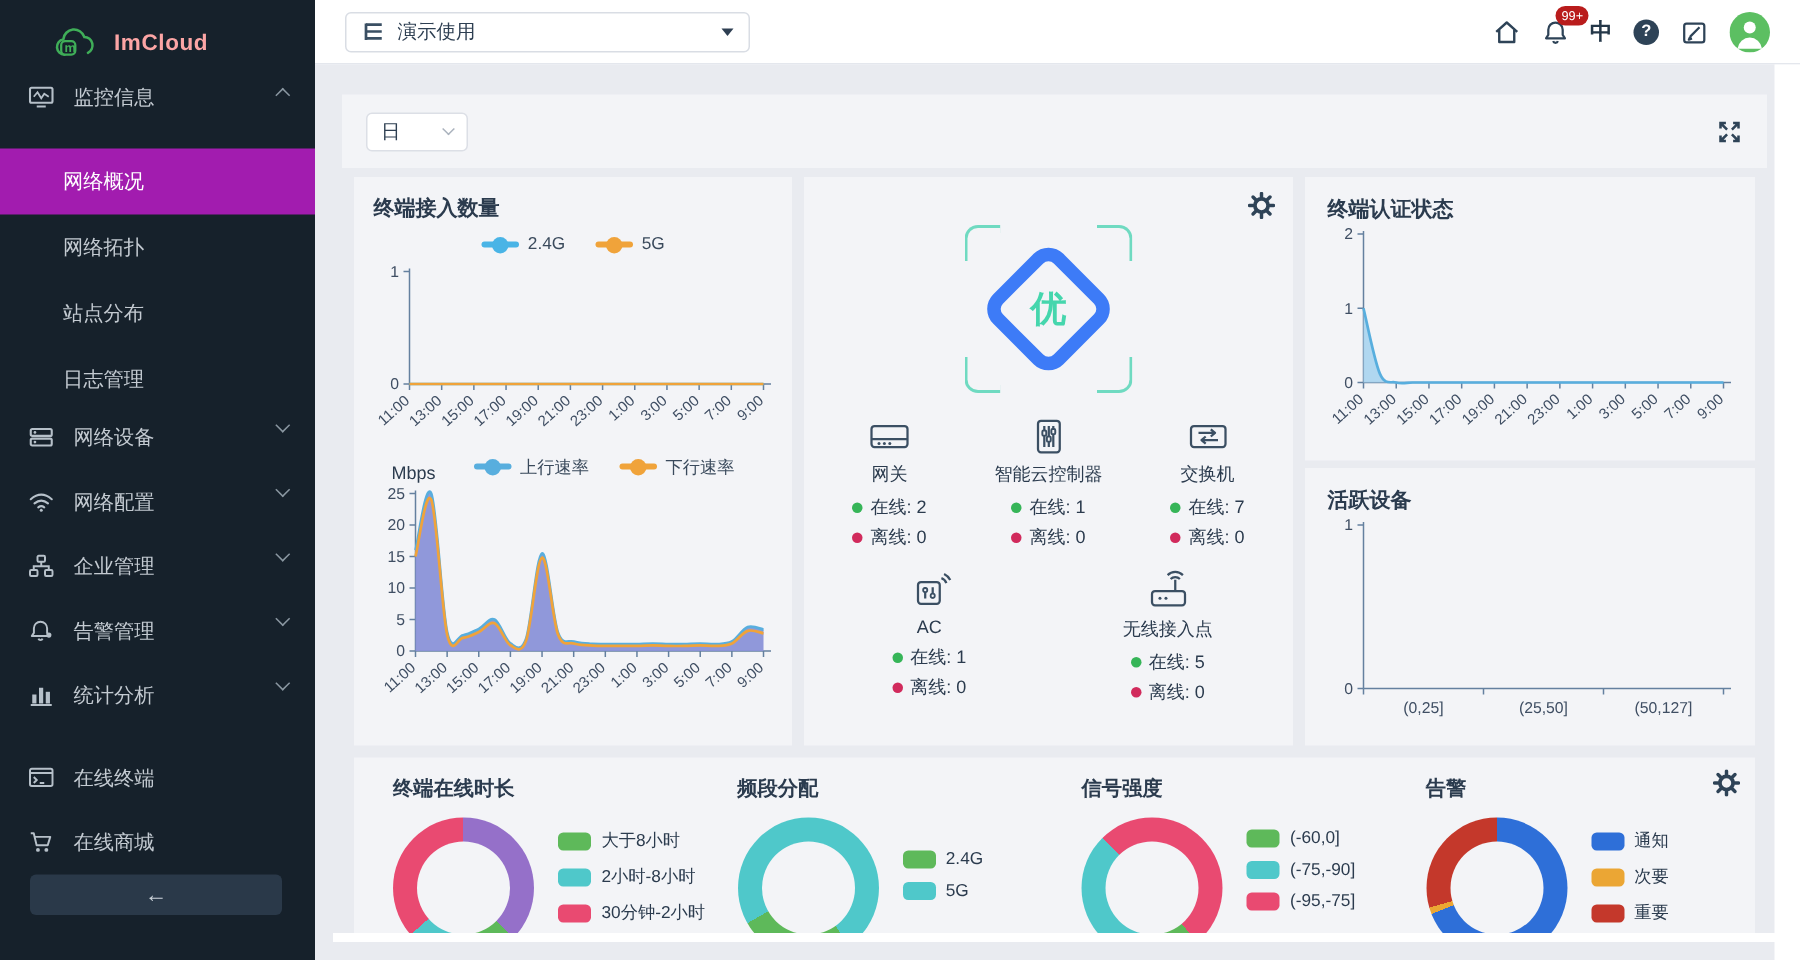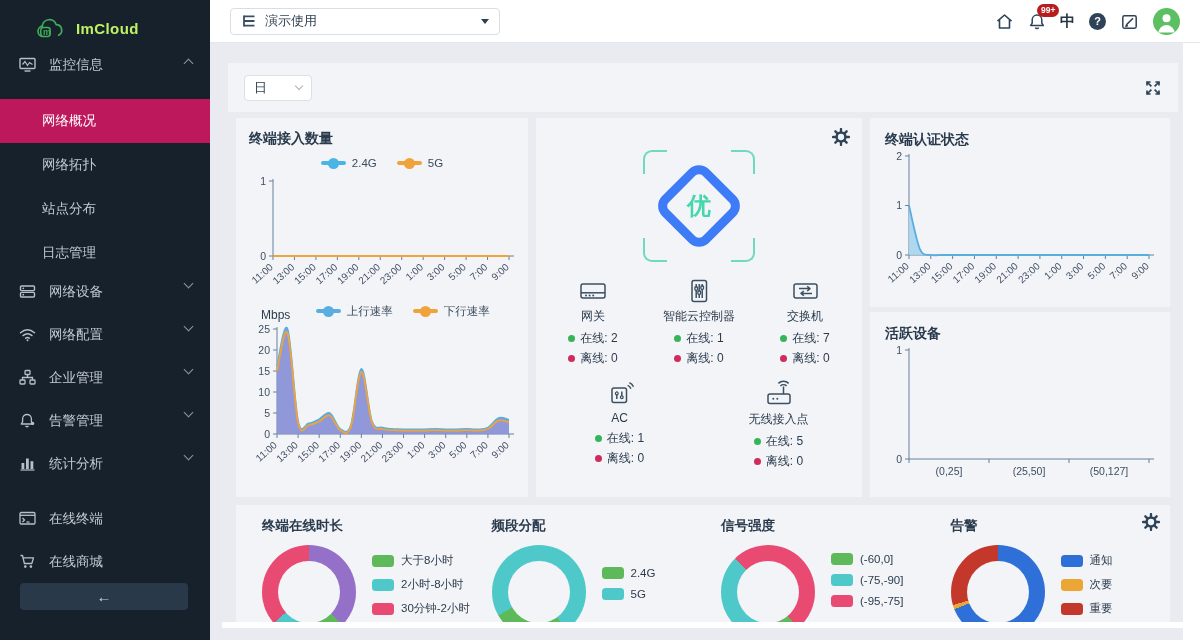--- a/index.html
+++ b/index.html
@@ -2,39 +2,39 @@
 <html><head>
 <meta charset="utf-8">
 <style>
 *{margin:0;padding:0;box-sizing:border-box}
 html,body{width:1200px;height:640px;overflow:hidden}
 body{font-family:"Liberation Sans","DejaVu Sans",sans-serif;background:#e9ebf0;color:#2b3b4e}
 .app{display:flex;width:1200px;height:640px}
 
 .sidebar{width:210px;flex-shrink:0;background:#16212b;position:relative}
 .logo{height:56px;display:flex;align-items:center;padding-left:32px;gap:8px}
-.logo-text{color:#bef264;font-size:15px;font-weight:bold;letter-spacing:.4px}
+.logo-text{color:#fca5a5;font-size:15px;font-weight:bold;letter-spacing:.4px}
 .nav-item{height:43px;display:flex;align-items:flex-start;padding:0 18px 0 14px;font-size:13.5px;color:#c3cad1;cursor:pointer}
 .nav-ic{width:26px;display:flex;justify-content:center}
 .nav-lb{flex:1;margin-left:9px}
 .chev{width:7px;height:7px;border-right:1.6px solid #8a97a1;border-bottom:1.6px solid #8a97a1;transform:rotate(45deg);margin-top:-3px}
 .chev.up{transform:rotate(-135deg);margin-top:4px}
 .nav-sub{height:44px;line-height:44px;padding-left:42px;font-size:13.5px;color:#c3cad1;cursor:pointer}
-.nav-sub.active{background:#be185d;color:#fff}
+.nav-sub.active{background:#a21caf;color:#fff}
 .nav-sub+.nav-item{margin-top:8px}
 .nav-item[data-name="sidebar-item-online-terminals"]{margin-top:12px}
 .collapse-btn{position:absolute;left:20px;right:22px;bottom:30px;height:27px;background:#2a3949;border-radius:4px;display:flex;align-items:center;justify-content:center;color:#ccd3da;font-size:15px;cursor:pointer}
 
 .main{flex:1;display:flex;flex-direction:column;position:relative;background:#e9ebf0}
 .topbar{height:43px;background:#fff;border-bottom:1px solid #e4e7ed;display:flex;align-items:center;padding:0 20px;flex-shrink:0}
 .site-select{width:270px;height:27px;border:1px solid #d9dde4;border-radius:4px;display:flex;align-items:center;gap:8px;padding:0 10px;font-size:13px;color:#2e3f52;cursor:pointer;background:#fff}
 .caret{width:0;height:0;border:4.5px solid transparent;border-top:5.5px solid #2e3f52;margin-left:auto;margin-top:5px}
 .top-icons{margin-left:auto;display:flex;align-items:center;gap:14px}
 .tico{position:relative;display:flex;align-items:center;justify-content:center;cursor:pointer}
-.badge{position:absolute;top:-8px;left:9px;background:#b91c1c;color:#fff;font-size:8.5px;font-weight:bold;padding:1.5px 4px;border-radius:8px;white-space:nowrap}
+.badge{position:absolute;top:-8px;left:9px;background:#b91c1c;color:#fff;font-size:8.5px;font-weight:normal;padding:1.5px 4px;border-radius:8px;white-space:nowrap}
 .lang{font-size:15px;font-weight:bold;color:#243748;cursor:pointer}
 .help{width:17px;height:17px;border-radius:50%;background:#2e4357;color:#fff;font-size:11px;font-weight:bold;display:flex;align-items:center;justify-content:center;cursor:pointer}
 .content{flex:1;padding:20px 0 0 18px}
 .wrap{width:950px}
 .toolbar{height:49px;background:#f3f4f7;display:flex;align-items:center;padding:0 16px;margin-bottom:6px}
 .period{width:68px;height:26px;background:#fff;border:1px solid #dcdfe6;border-radius:4px;display:flex;align-items:center;justify-content:space-between;padding:0 9px;font-size:13px;color:#2e3f52;cursor:pointer}
 .pchev{width:6px;height:6px;border-right:1.4px solid #aab2bd;border-bottom:1.4px solid #aab2bd;transform:rotate(45deg);margin-top:-3px}
 .fs{margin-left:auto;cursor:pointer;display:flex}
 .row{display:flex;gap:8px;padding:0 8px;margin-bottom:8px}
 .card{background:#f3f4f7}

